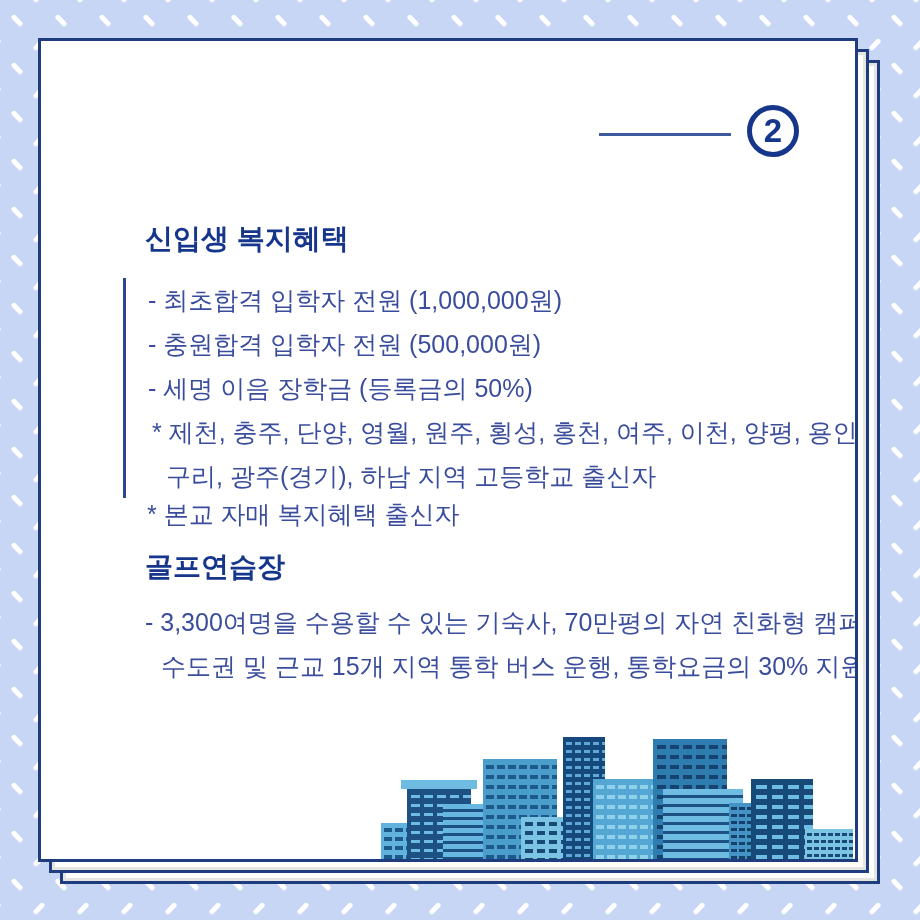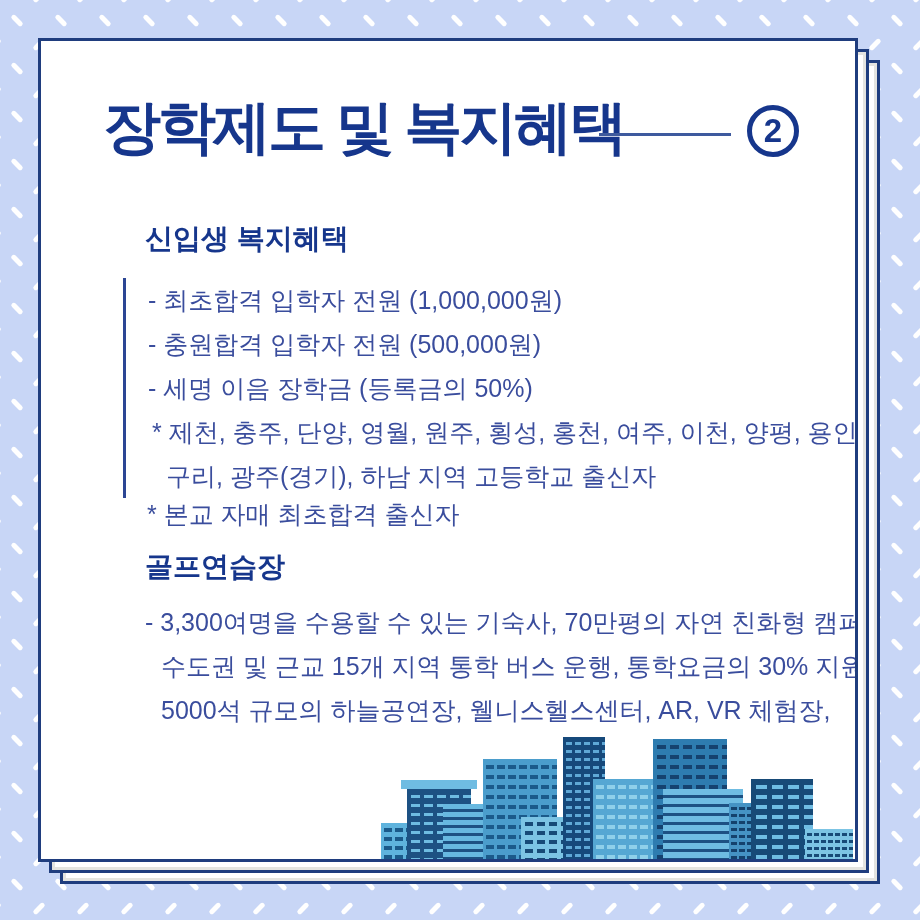--- a/index.html
+++ b/index.html
@@ -886,43 +886,41 @@
     <div class="dash" style="left: 868px; top: 906px;"></div>
     <div class="dash" style="left: 912px; top: 906px;"></div>
   </div>
 
 <div class="sheet s2"></div>
 <div class="sheet s1"></div>
 
 <div class="card">
   <div class="card-inner">
 
-    <h1 class="title">장학제도 및 복지혜택</h1>
     <div class="title-rule"></div>
     <div class="page-circle">
       <span>2</span>
     </div>
 
     <h2 class="sec-heading sch">신입생 복지혜택</h2>
 
     <div class="bullet-group">
       <div class="body-line">- 최초합격 입학자 전원 (1,000,000원)</div>
       <div class="body-line">- 충원합격 입학자 전원 (500,000원)</div>
       <div class="body-line">- 세명 이음 장학금 (등록금의 50%)</div>
       <div class="body-line note1">* 제천, 충주, 단양, 영월, 원주, 횡성, 홍천, 여주, 이천, 양평, 용인, 수원,</div>
       <div class="body-line note2">구리, 광주(경기), 하남 지역 고등학교 출신자</div>
     </div>
-    <div class="body-line note-sister">* 본교 자매 최초합격 출신자</div>
+    <div class="body-line note-sister">* 본교 자매 복지혜택 출신자</div>
 
     <h2 class="sec-heading wel">골프연습장</h2>
 
     <div class="welfare-para">
       <div class="body-line">- 3,300여명을 수용할 수 있는 기숙사,  70만평의 자연 친화형 캠퍼스,</div>
       <div class="body-line indent">수도권 및 근교 15개 지역 통학 버스 운행,  통학요금의 30% 지원,</div>
-      <div class="body-line indent">5000석 규모의 하늘공연장,  웰니스헬스센터,  AR, VR 체험장,</div>
     </div>
 
     <div class="skyline">
       <div class="bld" style="left:20px;width:46px;height:36px;background-color:#5fb3dd;background-image:repeating-linear-gradient(90deg,#5fb3dd 0 3px,transparent 3px 11px),repeating-linear-gradient(180deg,transparent 0 5px,#1b5a8a 5px 9px);"></div>
       <div class="bld" style="left:40px;bottom:70px;width:76px;height:9px;background:#6fbce2;"></div>
       <div class="bld" style="left:46px;width:64px;height:70px;background-color:#1d5183;background-image:repeating-linear-gradient(90deg,#1d5183 0 4px,transparent 4px 13px),repeating-linear-gradient(180deg,transparent 0 6px,#6fbce2 6px 9px);"></div>
       <div class="bld" style="left:82px;width:76px;height:55px;background-color:#67b8e0;background-image:repeating-linear-gradient(180deg,transparent 0 5px,#1d5183 5px 8px);"></div>
       <div class="bld" style="left:122px;width:74px;height:100px;background-color:#4b9dcc;background-image:repeating-linear-gradient(90deg,#4b9dcc 0 3px,transparent 3px 11px),repeating-linear-gradient(180deg,transparent 0 6px,#1b5a8a 6px 10px);"></div>
       <div class="bld" style="left:160px;width:54px;height:42px;background-color:#7cc4e4;background-image:repeating-linear-gradient(90deg,#7cc4e4 0 4px,transparent 4px 12px),repeating-linear-gradient(180deg,transparent 0 5px,#174a77 5px 9px);"></div>
       <div class="bld" style="left:202px;width:42px;height:122px;background-color:#16497b;background-image:repeating-linear-gradient(90deg,#16497b 0 3px,transparent 3px 9px),repeating-linear-gradient(180deg,transparent 0 5px,#5fa8d6 5px 8px);"></div>

